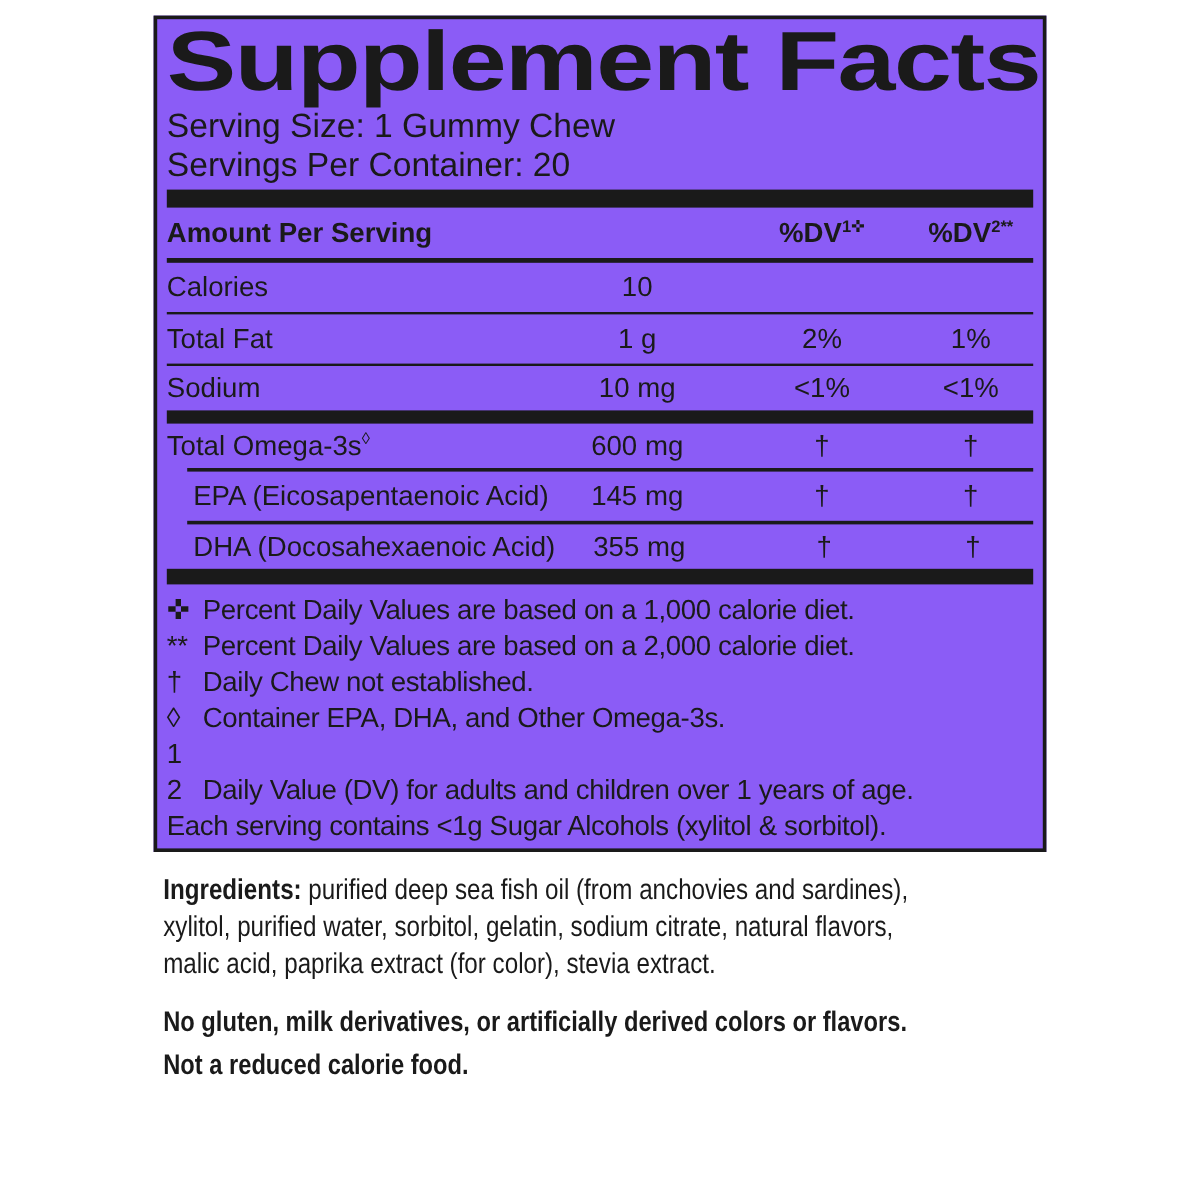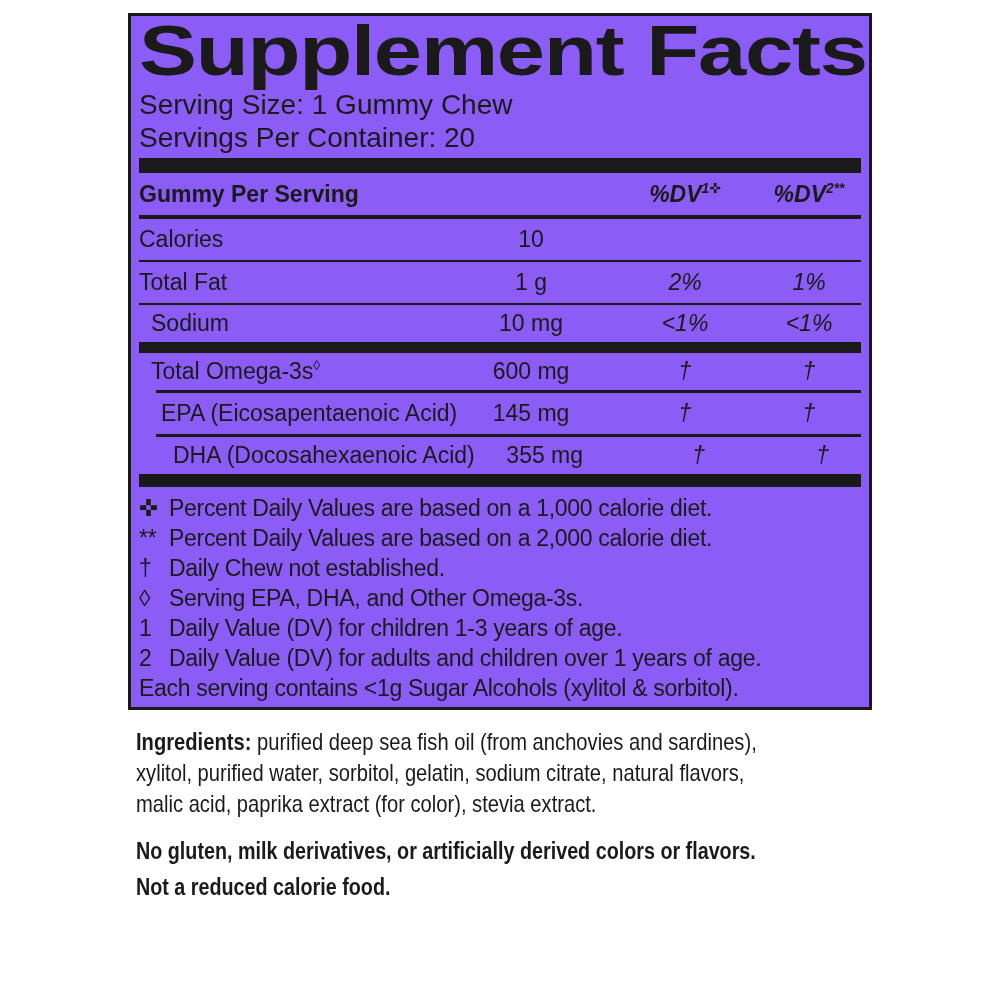--- a/index.html
+++ b/index.html
@@ -47,26 +47,26 @@
   .hr-4 { height: 4px; }
   .hr-3 { height: 3px; }
   .hr-indent { width: calc(100% - 17px); margin-left: 17px; }
   .row {
     display: grid;
     grid-template-columns: 1fr 140px 150px 110px;
     align-items: center;
     min-height: 41px;
     font-size: 23px;
   }
-  .row-sm { min-height: 37px; margin-left: 12px; }
+  .row-sm { min-height: 37px; }
   .header-row { min-height: 42px; }
   .col-name { text-align: left; white-space: nowrap; }
   .col-name.indent { padding-left: 22px; }
   .col-amount { text-align: center; white-space: nowrap; }
-  .col-dv { text-align: center; white-space: nowrap; font-style: italic; }
+  .col-dv { text-align: center; white-space: nowrap; }
   .col-dv1 { padding-left: 18px; }
   .col-dv2 { padding-left: 6px; }
   .bold { font-weight: bold; }
   sup { font-size: 60%; vertical-align: super; line-height: 0; }
   .footnotes { margin-top: 6px; }
   .footnote {
     display: flex;
     font-size: 23px;
     line-height: 30px;
     letter-spacing: -0.3px;
@@ -106,21 +106,21 @@
   <div class="facts-box">
 
     <div class="title">Supplement Facts</div>
 
     <div class="serving-line">Serving Size: 1 Gummy Chew</div>
     <div class="serving-line">Servings Per Container: 20</div>
 
     <div class="bar bar-lg"></div>
 
     <div class="row header-row">
-      <div class="col-name bold">Gummy Per Serving</div>
+      <div class="col-name bold">Amount Per Serving</div>
       <div class="col-amount"></div>
       <div class="col-dv col-dv1 bold"><span>%DV</span><sup>1✜</sup></div>
       <div class="col-dv col-dv2 bold"><span>%DV</span><sup>2**</sup></div>
     </div>
     <div class="hr hr-4"></div>
 
     <div class="row">
       <div class="col-name"><span>Calories</span></div>
       <div class="col-amount">10</div>
       <div class="col-dv col-dv1"></div>
@@ -176,25 +176,24 @@
       <div class="footnote">
         <span class="fsym">**</span>
         <span class="ftext">Percent Daily Values are based on a 2,000 calorie diet.</span>
       </div>
       <div class="footnote">
         <span class="fsym">†</span>
         <span class="ftext">Daily Chew not established.</span>
       </div>
       <div class="footnote">
         <span class="fsym">◊</span>
-        <span class="ftext">Serving EPA, DHA, and Other Omega-3s.</span>
+        <span class="ftext">Container EPA, DHA, and Other Omega-3s.</span>
       </div>
       <div class="footnote">
         <span class="fsym">1</span>
-        <span class="ftext">Daily Value (DV) for children 1-3 years of age.</span>
       </div>
       <div class="footnote">
         <span class="fsym">2</span>
         <span class="ftext">Daily Value (DV) for adults and children over 1 years of age.</span>
       </div>
       <div class="footnote nosym">
 
         <span class="ftext">Each serving contains &lt;1g Sugar Alcohols (xylitol &amp; sorbitol).</span>
       </div>
     </div>

